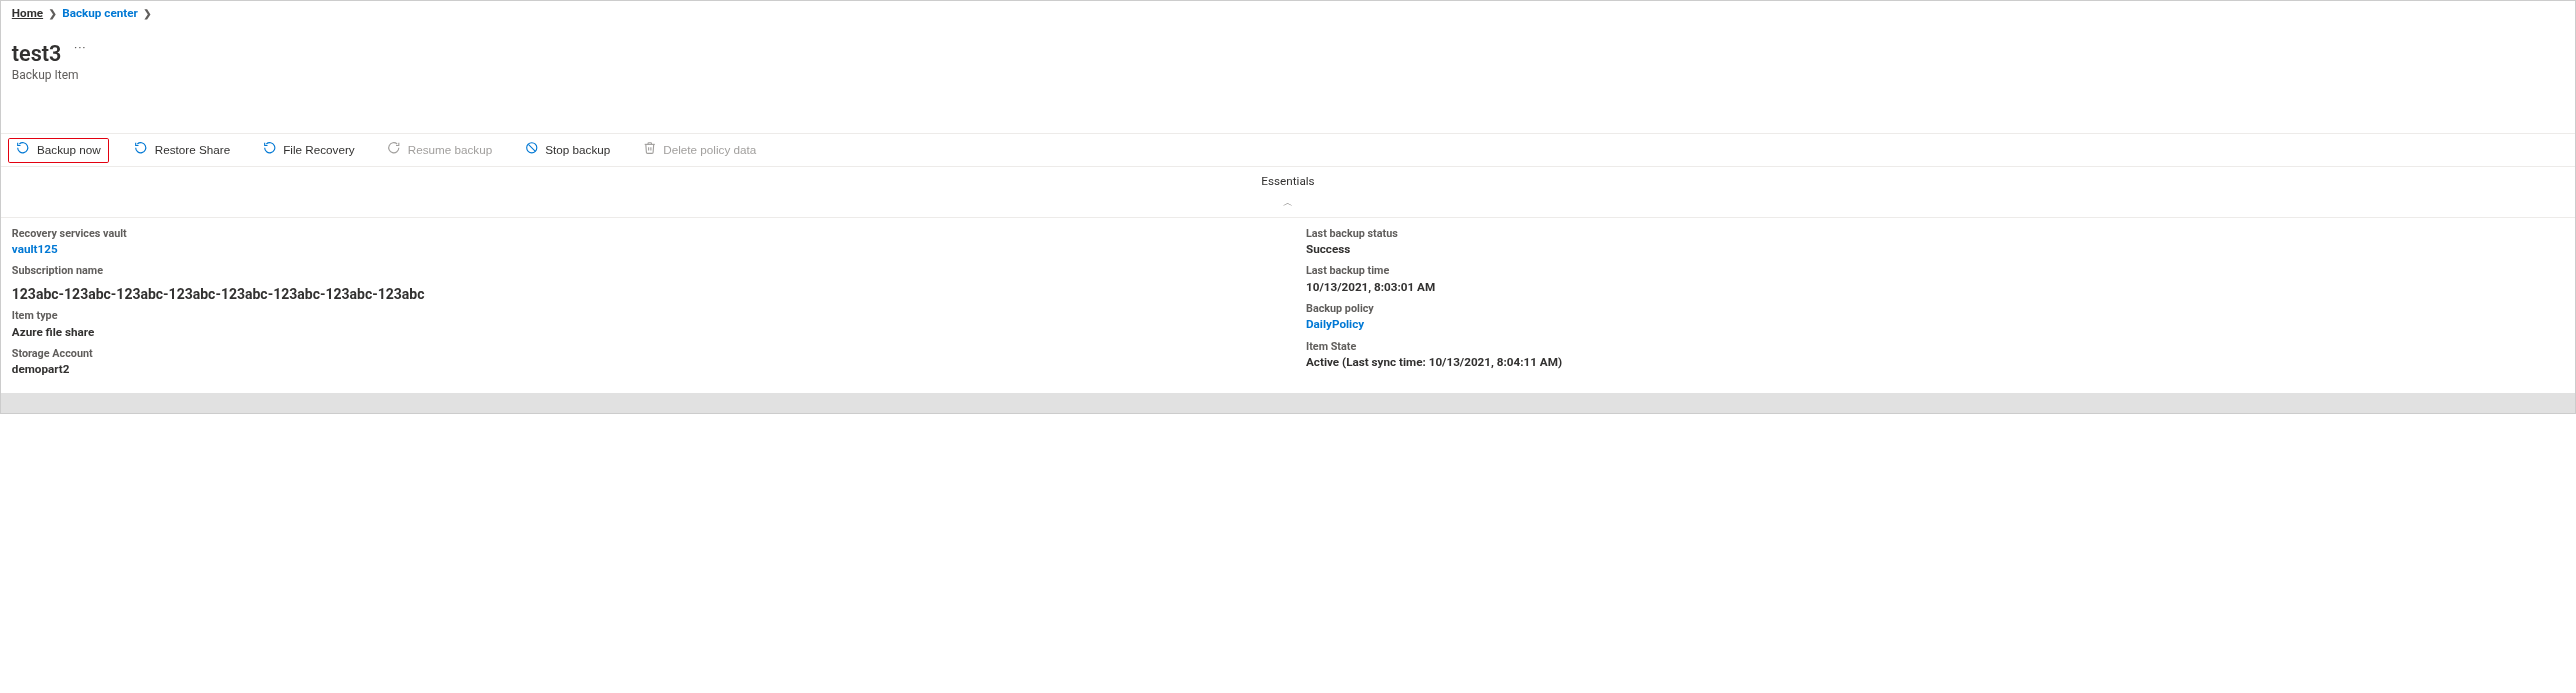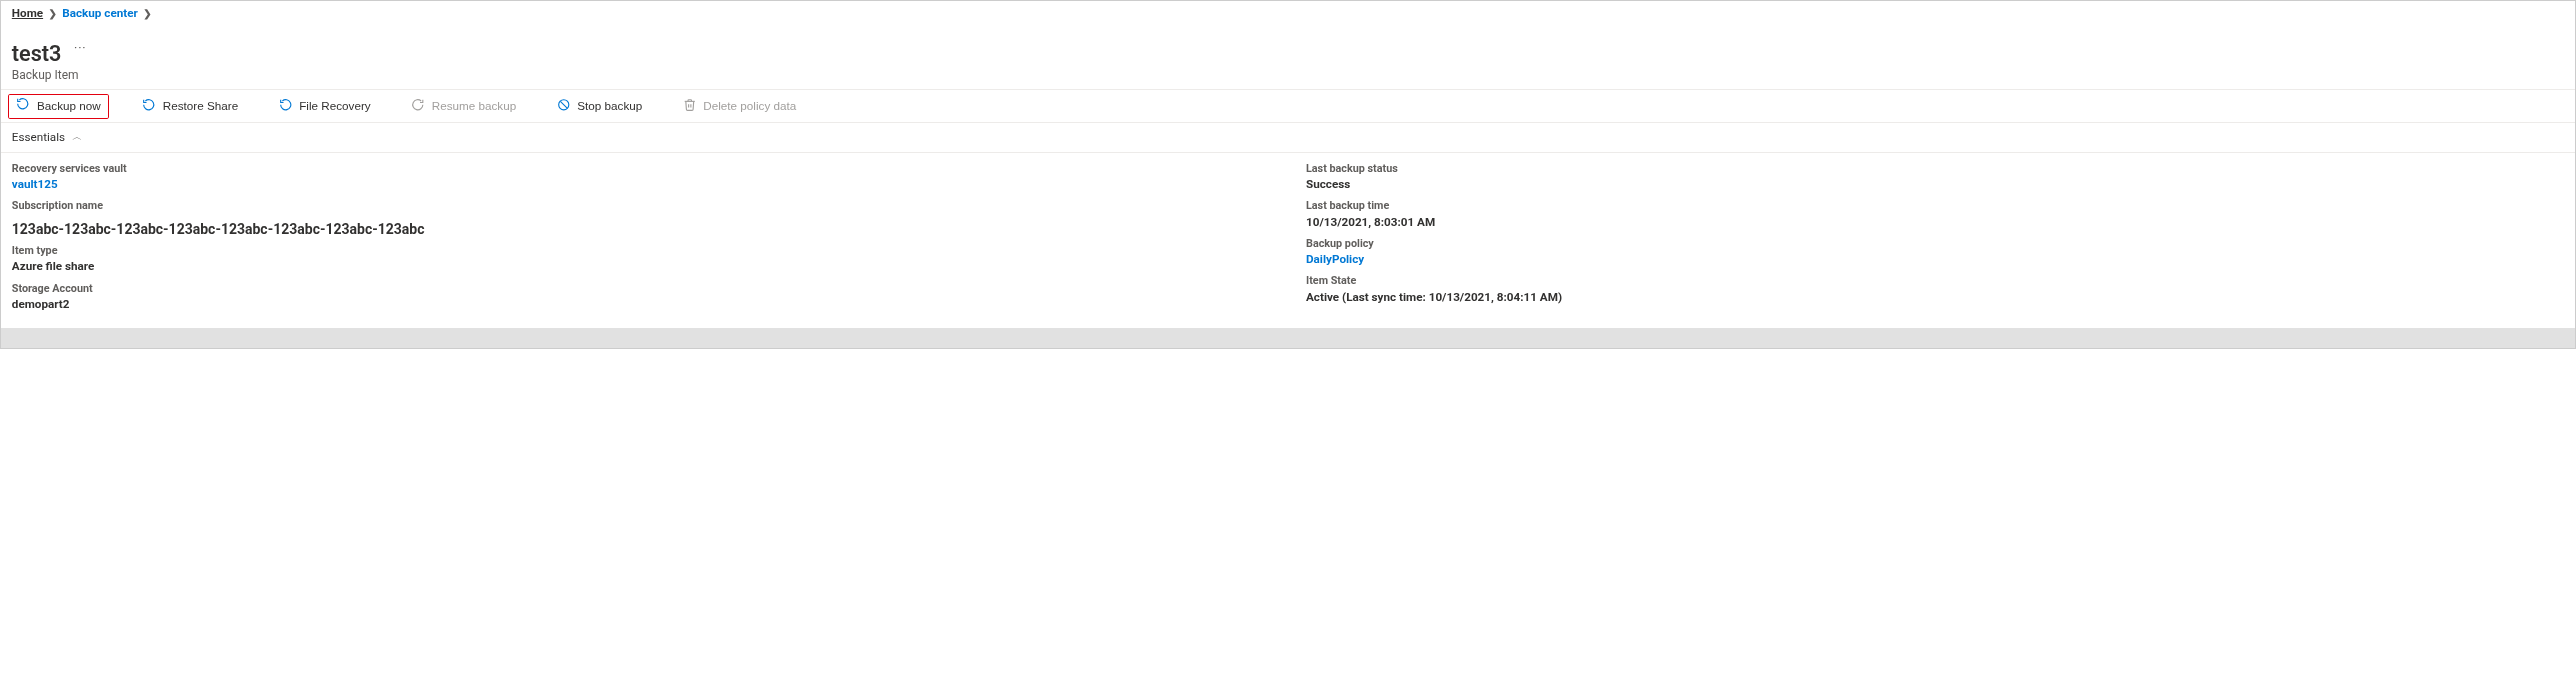--- a/index.html
+++ b/index.html
@@ -38,22 +38,23 @@
   .title-row h1 { font-size: 21.6px; font-weight: 600; margin: 19px 0 0 0; text-align: right; }
   .title-row .more { color: #605e5c; cursor: pointer; letter-spacing: 0.9px; font-size:12.6px; position:relative; top:3.6px;}
   .subtitle { padding: 0 10.8px 7.2px 10.8px; color: #605e5c; font-size: 12px; margin-top:1.8px;}
 
   
   .toolbar {
     border-top: 0.9px solid #edebe9;
     border-bottom: 0.9px solid #edebe9;
     padding: 3.6px 7.2px;
     display: flex;
-    align-items: flex-end;
-    gap: 26px;
+    align-items: center;
+    gap: 18px;
+    margin-top: 44px;
   }
   .tb-btn {
     display: inline-flex;
     align-items: center;
     gap: 7.2px;
     padding: 3.6px 7.2px;
     font-size: 11.7px;
     color: #323130;
     cursor: pointer;
     border: none;
@@ -68,20 +69,21 @@
 
   
   .essentials-hdr {
     padding: 7.2px 10.8px;
     display: flex;
     align-items: center;
     gap: 7.2px;
     font-size: 11.7px;
     cursor: pointer;
     border-bottom: 0.9px solid #edebe9;
+    flex-direction: column;
   }
   .essentials-hdr .chev-up { font-size: 10px; color:#605e5c;}
 
   
   .essentials {
     display: flex;
     padding: 5.4px 10.8px 9px 10.8px;
     gap: 36px;
     font-weight: bold;
   }

